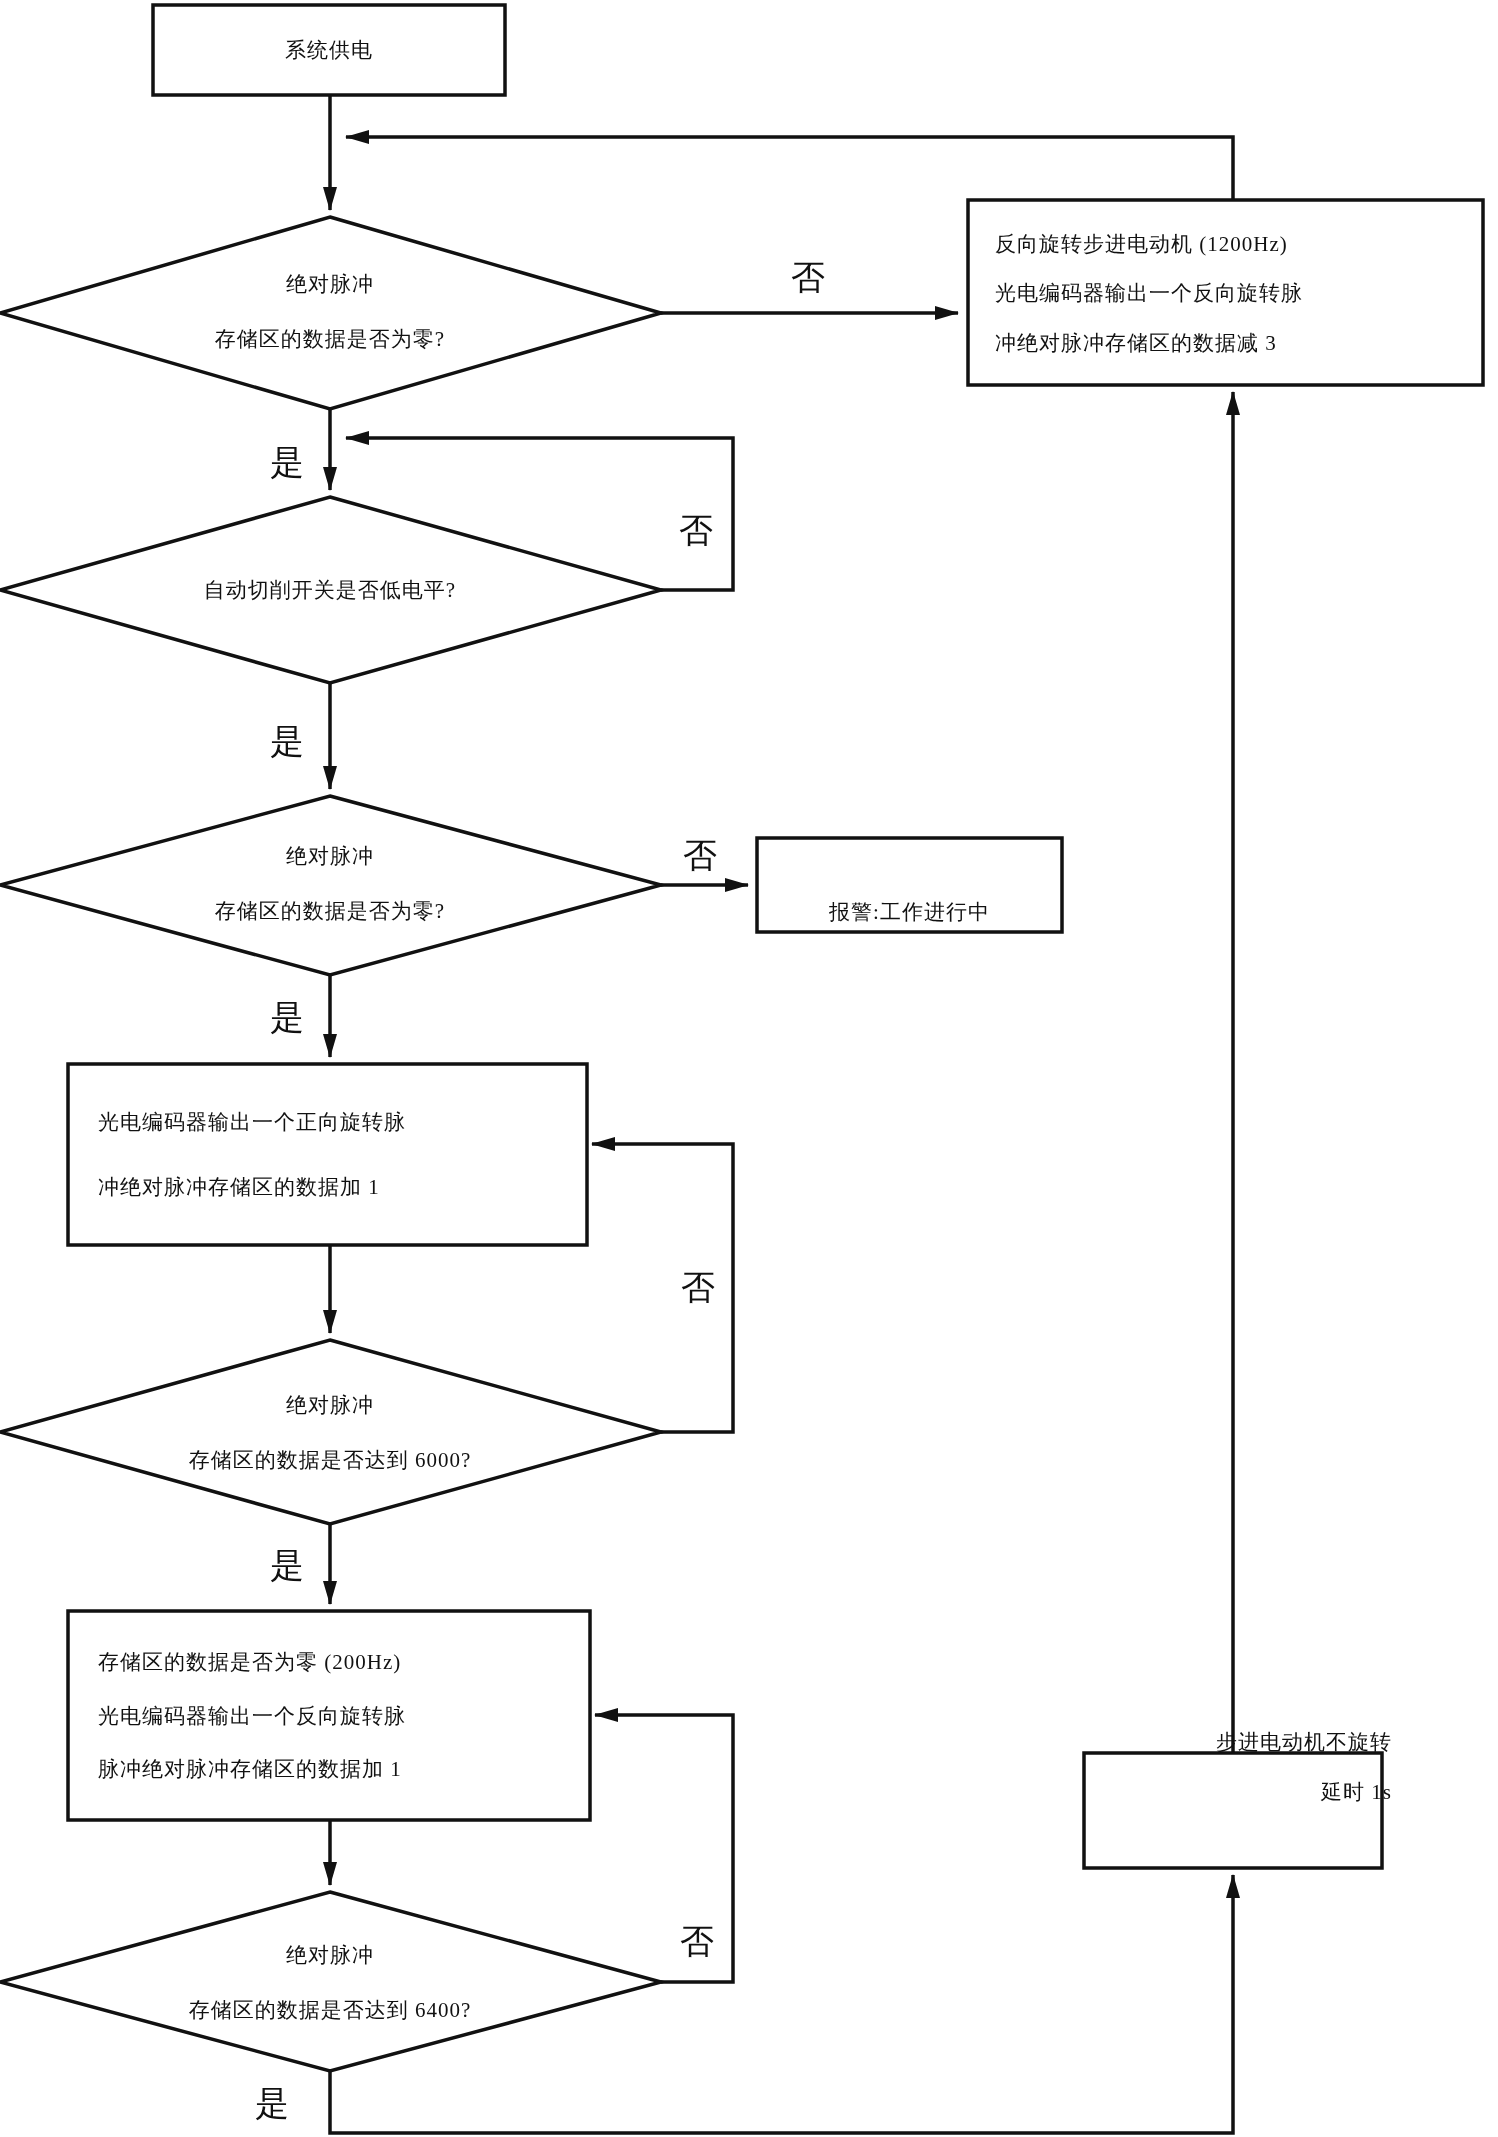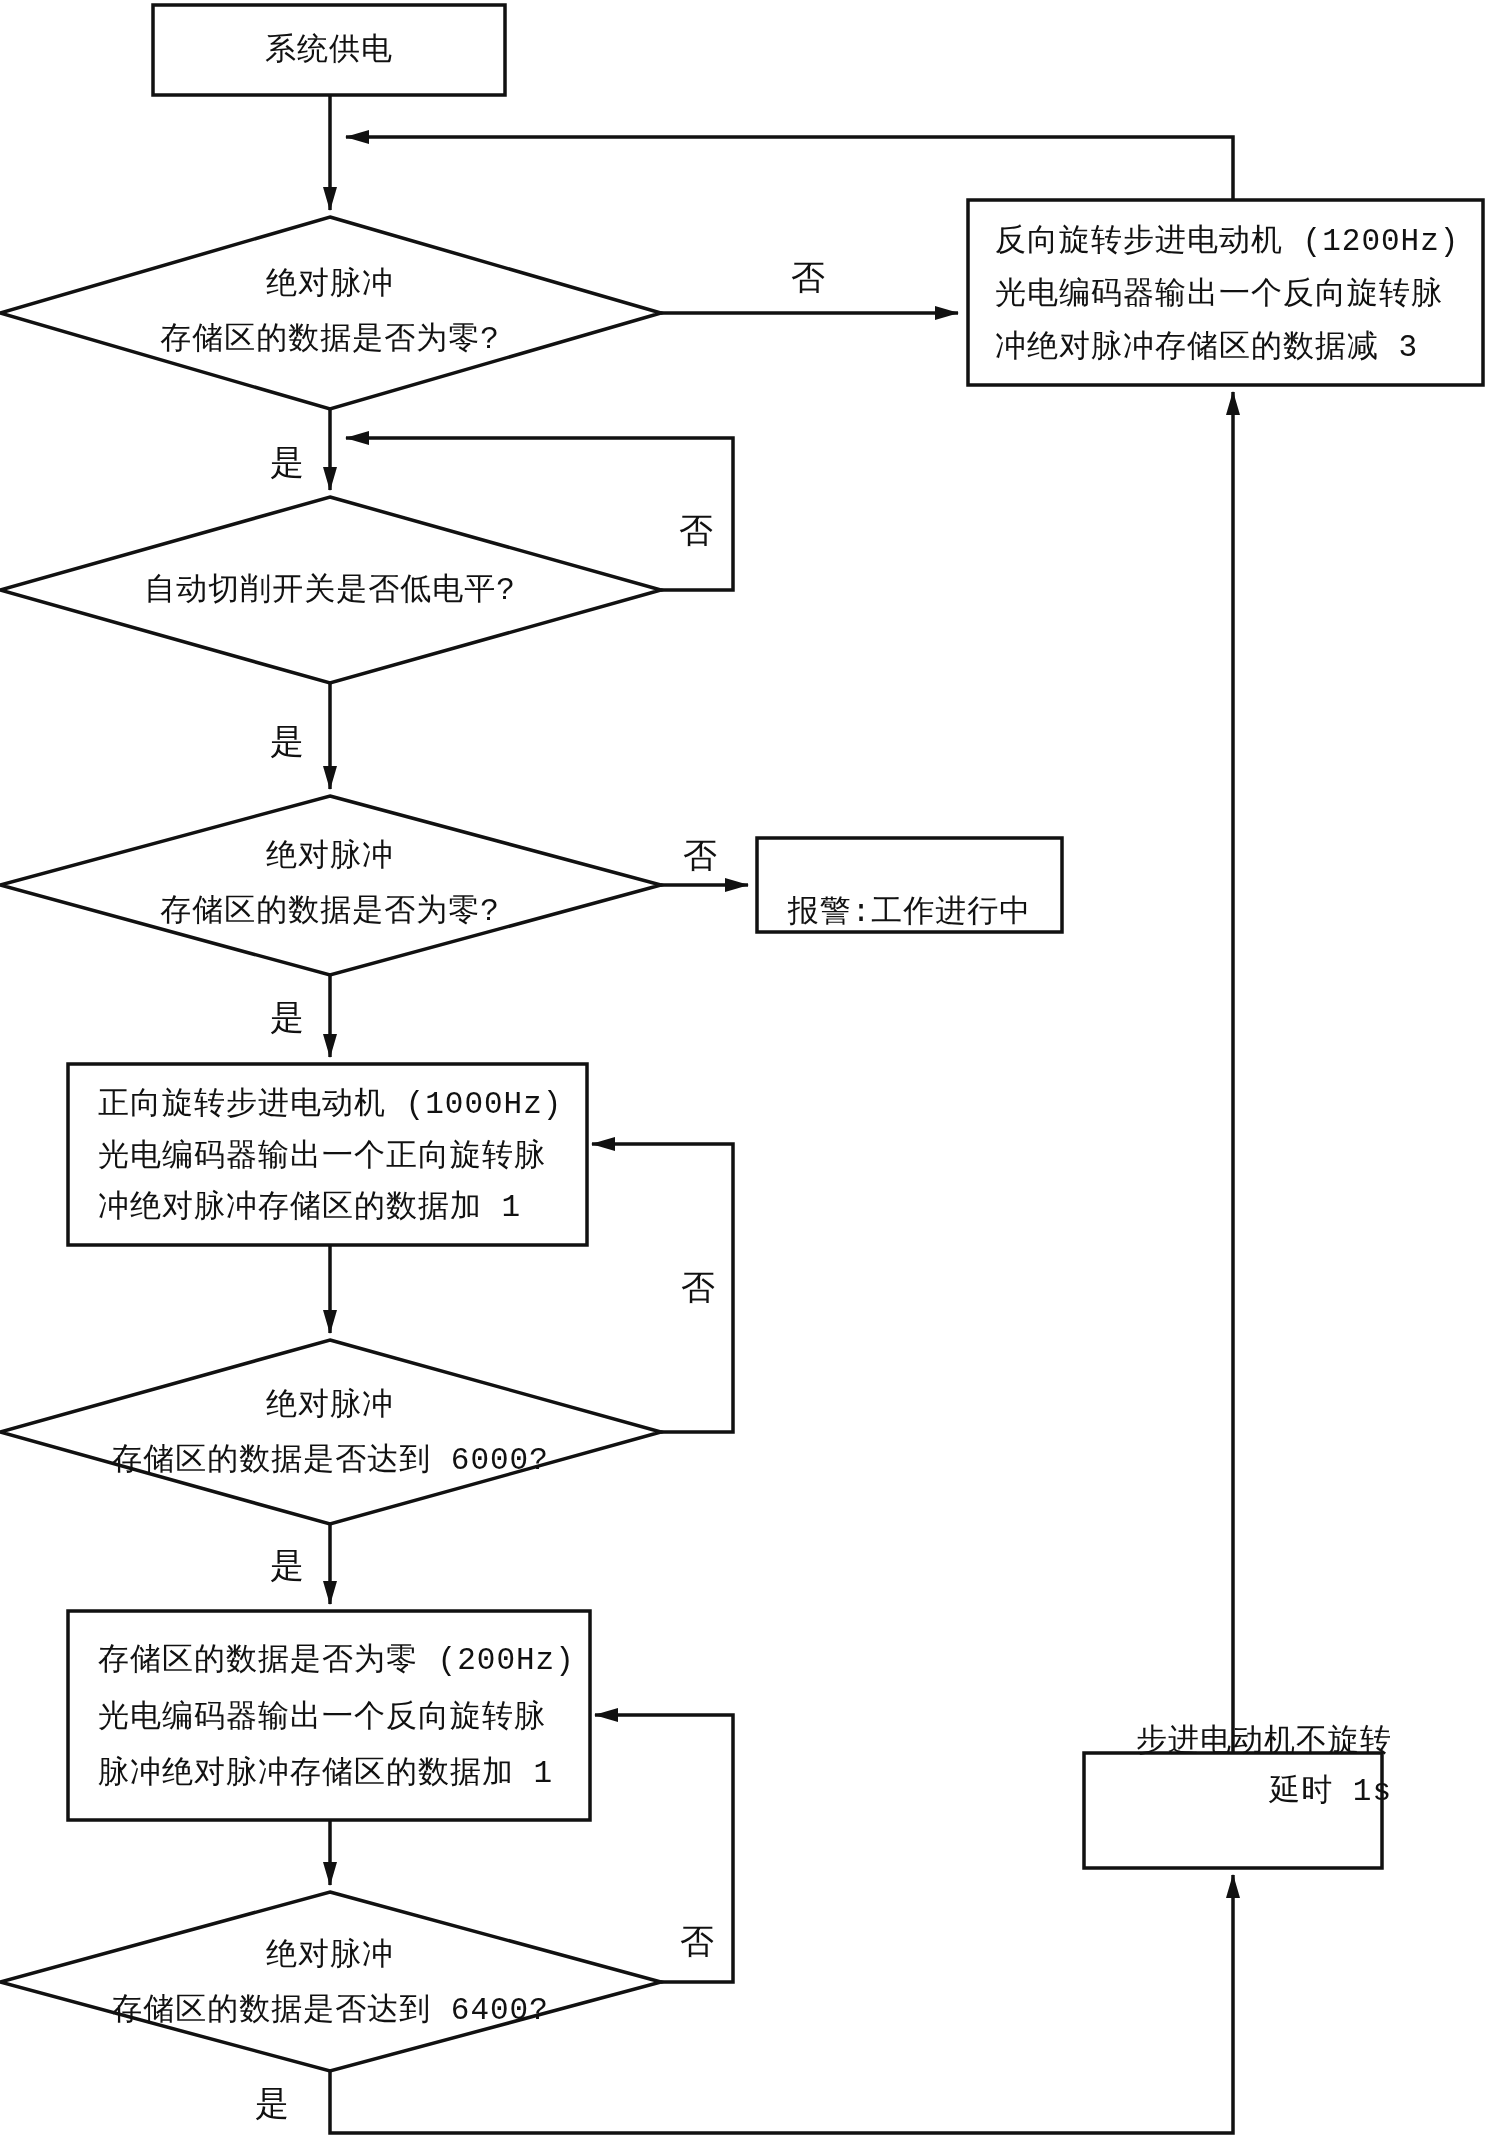--- a/index.html
+++ b/index.html
@@ -8,21 +8,21 @@
     width:1498px;height:2137px;
     background:#ffffff;
     font-family:"Liberation Serif","DejaVu Serif",serif;
     color:#111111;
     overflow:hidden;
   }
   .canvas svg{position:absolute;left:0;top:0;width:1498px;height:2137px;}
   .node-text{
     position:absolute;
     display:flex;flex-direction:column;justify-content:center;align-items:center;
-    font-size:31px;line-height:55px;letter-spacing:1px;white-space:nowrap;font-family:Liberation Mono, monospace;
+    font-size:21px;line-height:55px;letter-spacing:1px;white-space:nowrap;
   }
   .node-text.left-align{align-items:flex-start;justify-content:space-evenly;line-height:normal;}
   .edge-label{
     position:absolute;width:70px;height:48px;
     display:flex;align-items:center;justify-content:center;
     font-size:34px;letter-spacing:0;
   }
 </style>
 </head>
 <body>
@@ -90,21 +90,20 @@
   <div class="node-text" style="left:30px;top:828px;width:600px;height:112px;">
     <div>绝对脉冲</div>
     <div>存储区的数据是否为零?</div>
   </div>
 
   <div class="node-text" style="left:757px;top:838px;width:305px;height:94px;margin-top:27px;">
     <div>报警:工作进行中</div>
   </div>
 
   <div class="node-text left-align" style="left:98px;top:1072px;width:480px;height:165px;">
-    <div>正向旋转步进电动机 (1000Hz)</div>
     <div>光电编码器输出一个正向旋转脉</div>
     <div>冲绝对脉冲存储区的数据加 1</div>
   </div>
 
   <div class="node-text" style="left:30px;top:1377px;width:600px;height:112px;">
     <div>绝对脉冲</div>
     <div>存储区的数据是否达到 6000?</div>
   </div>
 
   <div class="node-text left-align" style="left:98px;top:1623px;width:480px;height:185px;">

